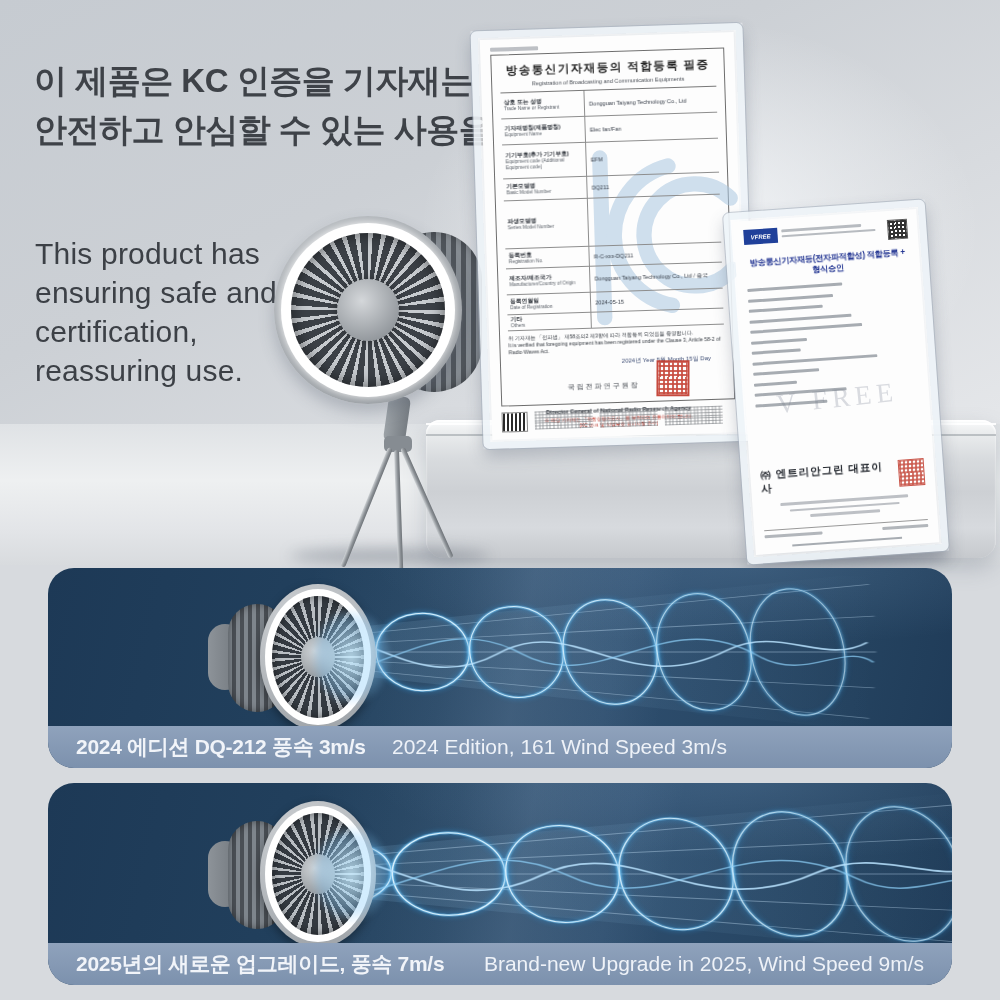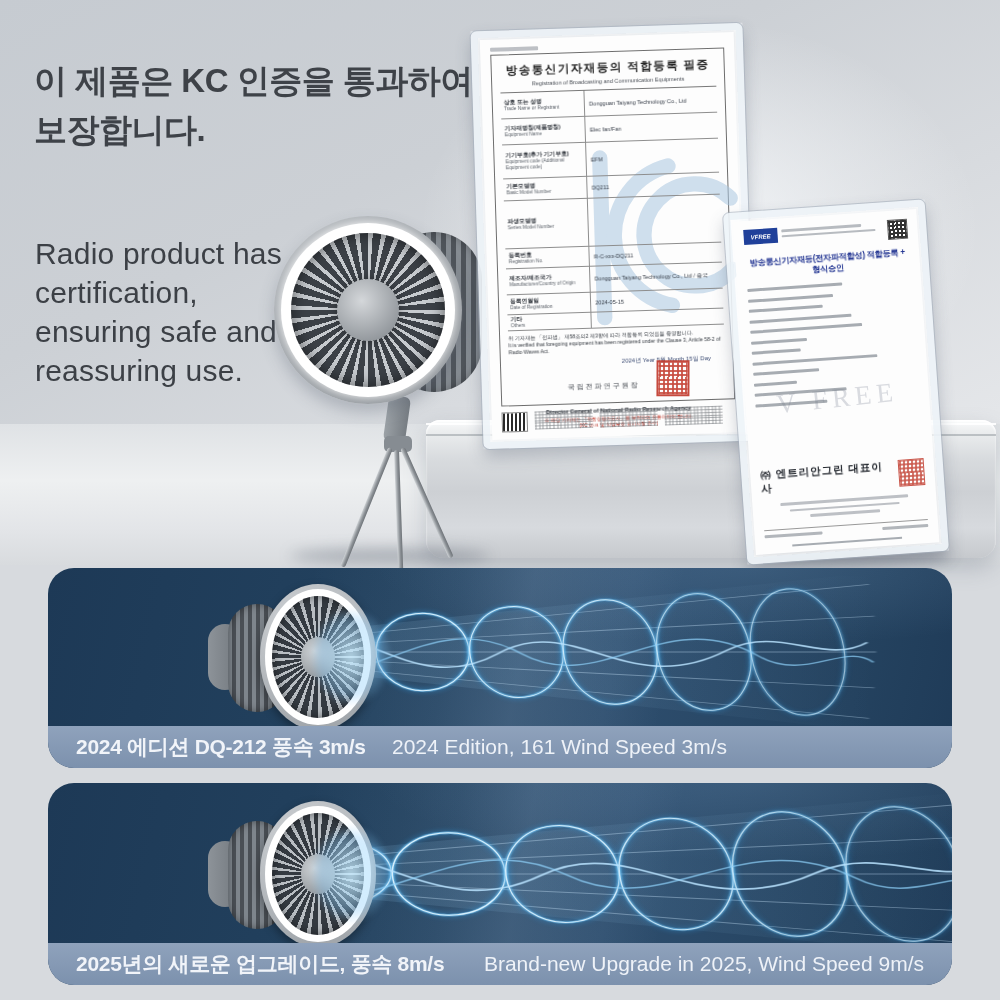--- a/index.html
+++ b/index.html
@@ -235,27 +235,27 @@
   </defs>
 </svg>
 
 <div class="stage">
 
   <section class="hero">
     <div class="floor"></div>
     <div class="hero-glow"></div>
 
     <div class="headline-ko">
-      <div>이 제품은 KC 인증을 통과하여</div>
-      <div>보장합니다.</div>
+      <div>이 제품은 KC 인증을 기자재는</div>
+      <div>안전하고 안심할 수 있는 사용을</div>
     </div>
     <div class="headline-en">
-      <div>Radio product has</div>
+      <div>This product has</div>
+      <div>ensuring safe and</div>
       <div>certification,</div>
-      <div>ensuring safe and</div>
       <div>reassuring use.</div>
     </div>
 
     <div class="pedestal"></div>
     <div class="shadow-soft" style="left:290px;top:548px;width:200px;height:16px;"></div>
     <div class="shadow-soft" style="left:760px;top:548px;width:190px;height:14px;"></div>
 
     <div class="fan-front ffan">
       <div class="ffan-motor"></div>
       <div class="ffan-rear"></div>
@@ -453,17 +453,17 @@
       <div class="leg l2"></div>
       <div class="leg l3"></div>
       <div class="p-head">
         <div class="p-ring"></div>
         <div class="p-grille"></div>
         <div class="p-hub"></div>
       </div>
       <div class="p-glow"></div>
     </div>
     <div class="strip">
-      <span class="cap-ko">2025년의 새로운 업그레이드, 풍속 8m/s</span>
+      <span class="cap-ko">2025년의 새로운 업그레이드, 풍속 7m/s</span>
       <span class="cap-en">Brand-new Upgrade in 2025, Wind Speed 9m/s</span>
     </div>
   </section>
 </div>
 
 </body></html>

